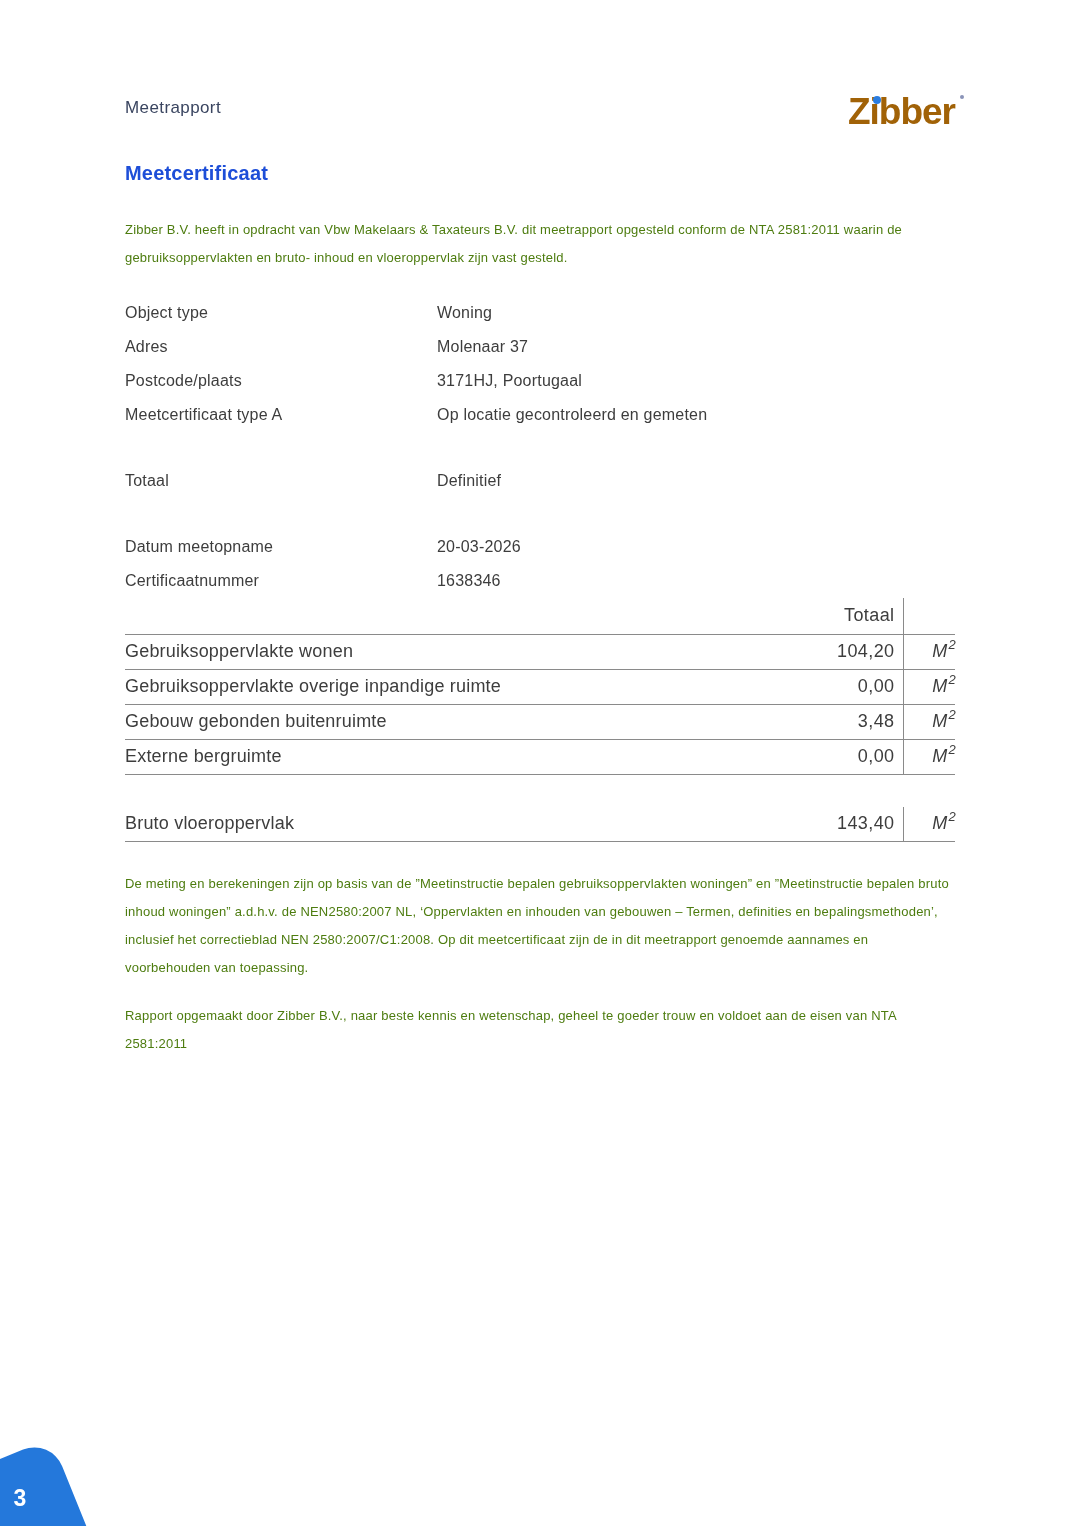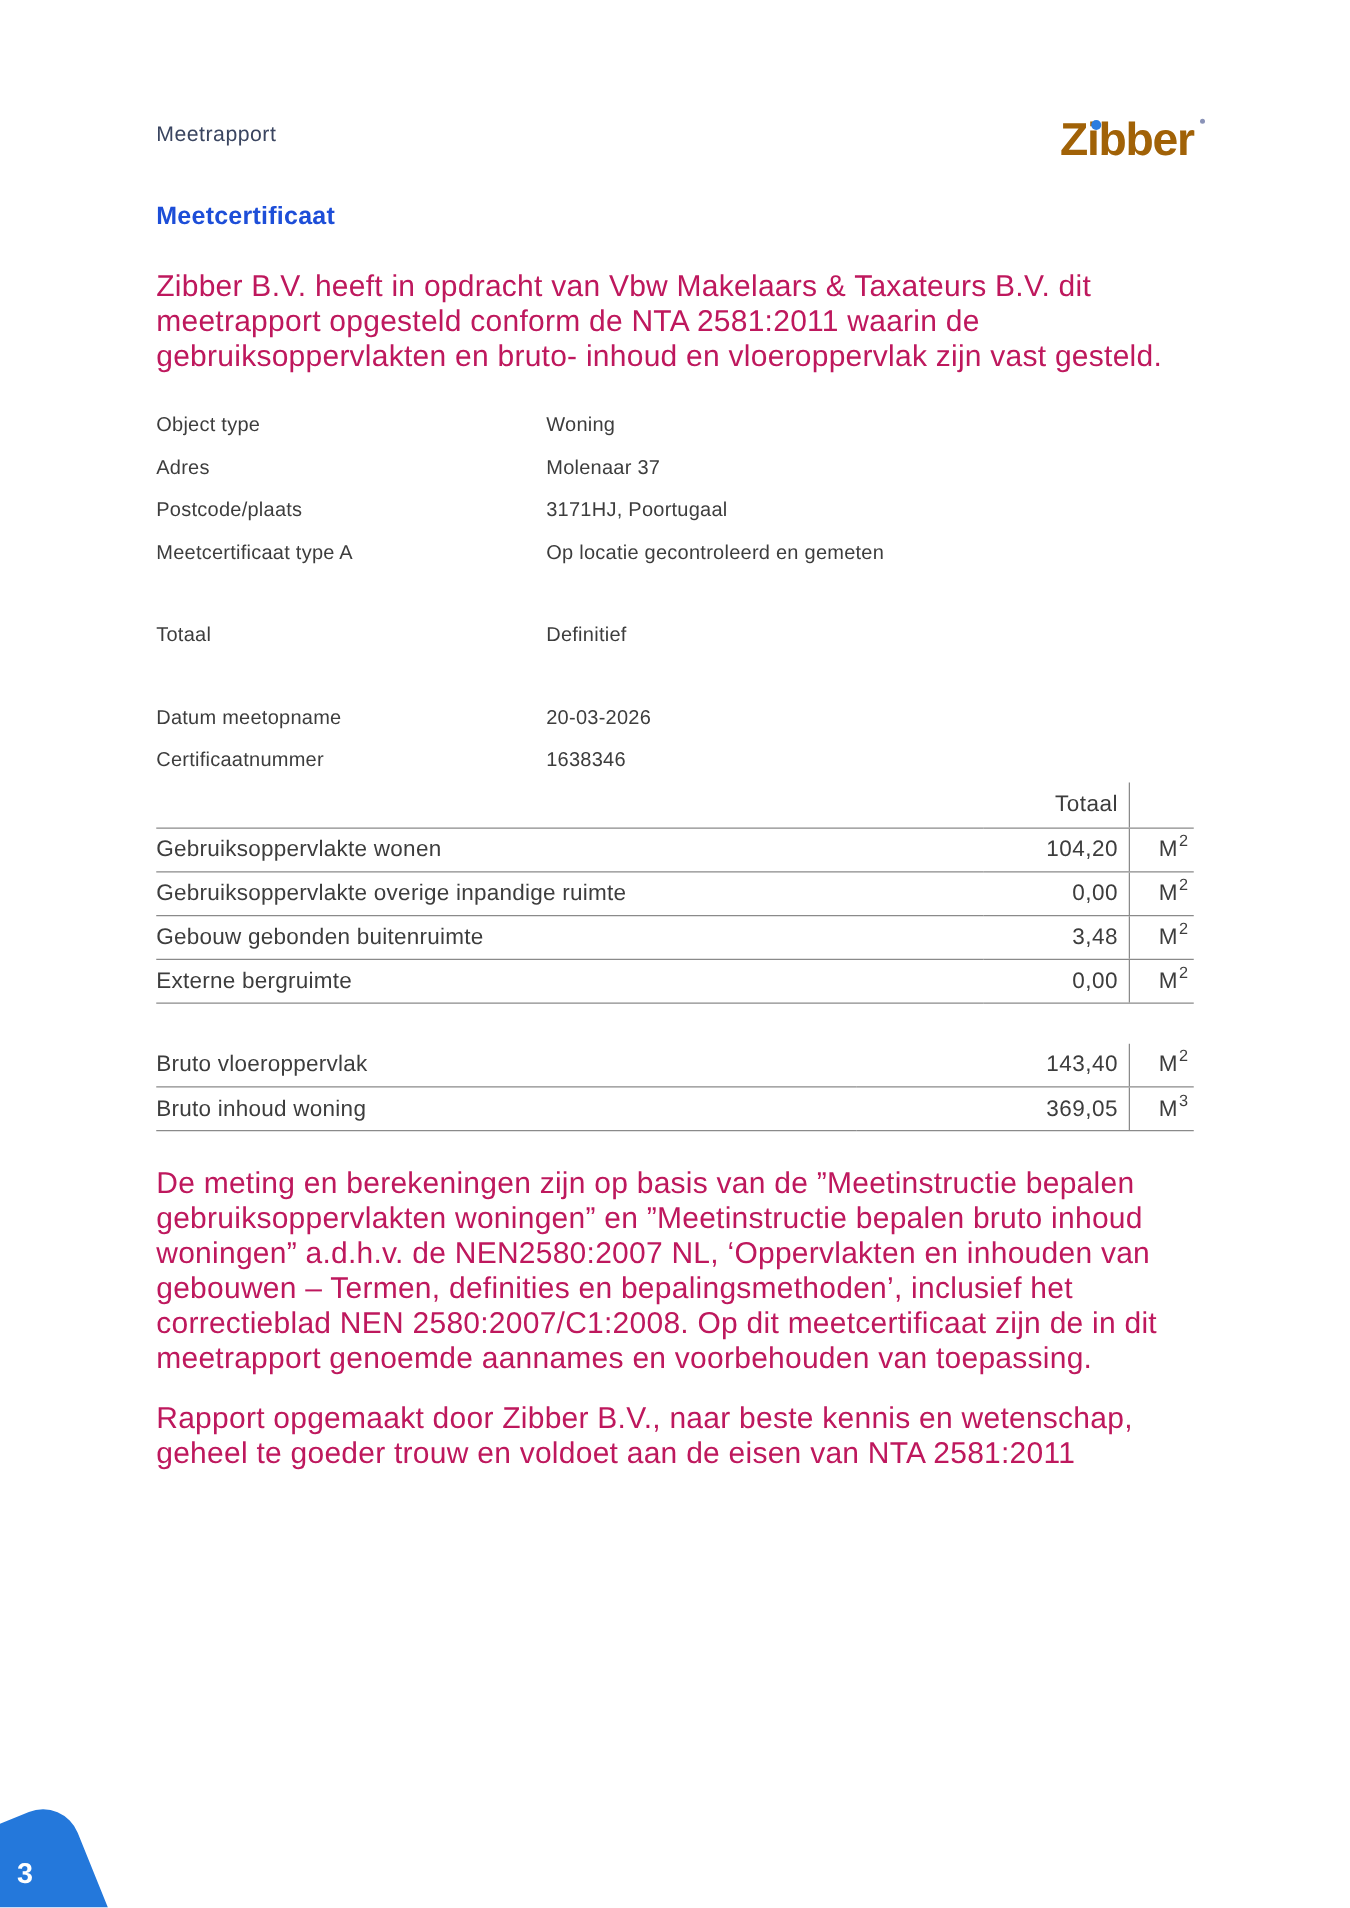--- a/index.html
+++ b/index.html
@@ -63,24 +63,24 @@
     margin-top: 20px;
     font-size: 20px;
     line-height: 34px;
     font-weight: 700;
     color: #1d4ed8;
     letter-spacing: 0.2px;
   }
 
   
   p.body-text {
-    font-size: 24px;
+    font-size: 13px;
     line-height: 28px;
     letter-spacing: 0.2px;
-    color: #be185d;
+    color: #4d7c0f;
   }
   .intro { margin-top: 26px; }
   .note-1 { margin-top: 28px; line-height: 27px; }
   .note-2 { margin-top: 20px; line-height: 27px; }
 
   
   .kv-section { margin-top: 24px; }
   .kv-row {
     display: flex;
     align-items: center;
@@ -104,22 +104,23 @@
     font-weight: normal;
     border-bottom: 1.5px solid #8A8A8A;
   }
   .m-table thead th { height: 36px; vertical-align: middle; }
   .m-table tbody td { height: 35px; vertical-align: middle; }
   .t-value { text-align: right; padding-right: 8px; letter-spacing: 0.4px; }
   .t-unit {
     border-left: 1.5px solid #8A8A8A;
     width: 52px;
     padding-left: 18px;
-    text-align: center;
+    text-align: right;
     white-space: nowrap;
+    font-style: italic;
   }
   .t-unit sup {
     font-size: 13px;
     line-height: 0;
     position: relative;
     top: -1px;
     left: 1px;
   }
   .table-2 { margin-top: 32px; }
 
@@ -233,25 +234,20 @@
       </tbody>
     </table>
 
     <table class="m-table table-2">
       <tbody>
         <tr>
           <td>Bruto vloeroppervlak</td>
           <td class="t-value">143,40</td>
           <td class="t-unit"><span>M</span><sup>2</sup></td>
         </tr>
-        <tr>
-          <td>Bruto inhoud woning</td>
-          <td class="t-value">369,05</td>
-          <td class="t-unit"><span>M</span><sup>3</sup></td>
-        </tr>
       </tbody>
     </table>
 
     <p class="body-text note-1">De meting en berekeningen zijn op basis van de ”Meetinstructie bepalen gebruiksoppervlakten woningen” en ”Meetinstructie bepalen bruto inhoud woningen” a.d.h.v. de NEN2580:2007 NL, ‘Oppervlakten en inhouden van gebouwen – Termen, definities en bepalingsmethoden’, inclusief het correctieblad NEN 2580:2007/C1:2008. Op dit meetcertificaat zijn de in dit meetrapport genoemde aannames en voorbehouden van toepassing.</p>
     <p class="body-text note-2">Rapport opgemaakt door Zibber B.V., naar beste kennis en wetenschap, geheel te goeder trouw en voldoet aan de eisen van NTA 2581:2011</p>
 
   </div>
 
   <div class="page-badge"></div>
   <div class="page-number">3</div>

